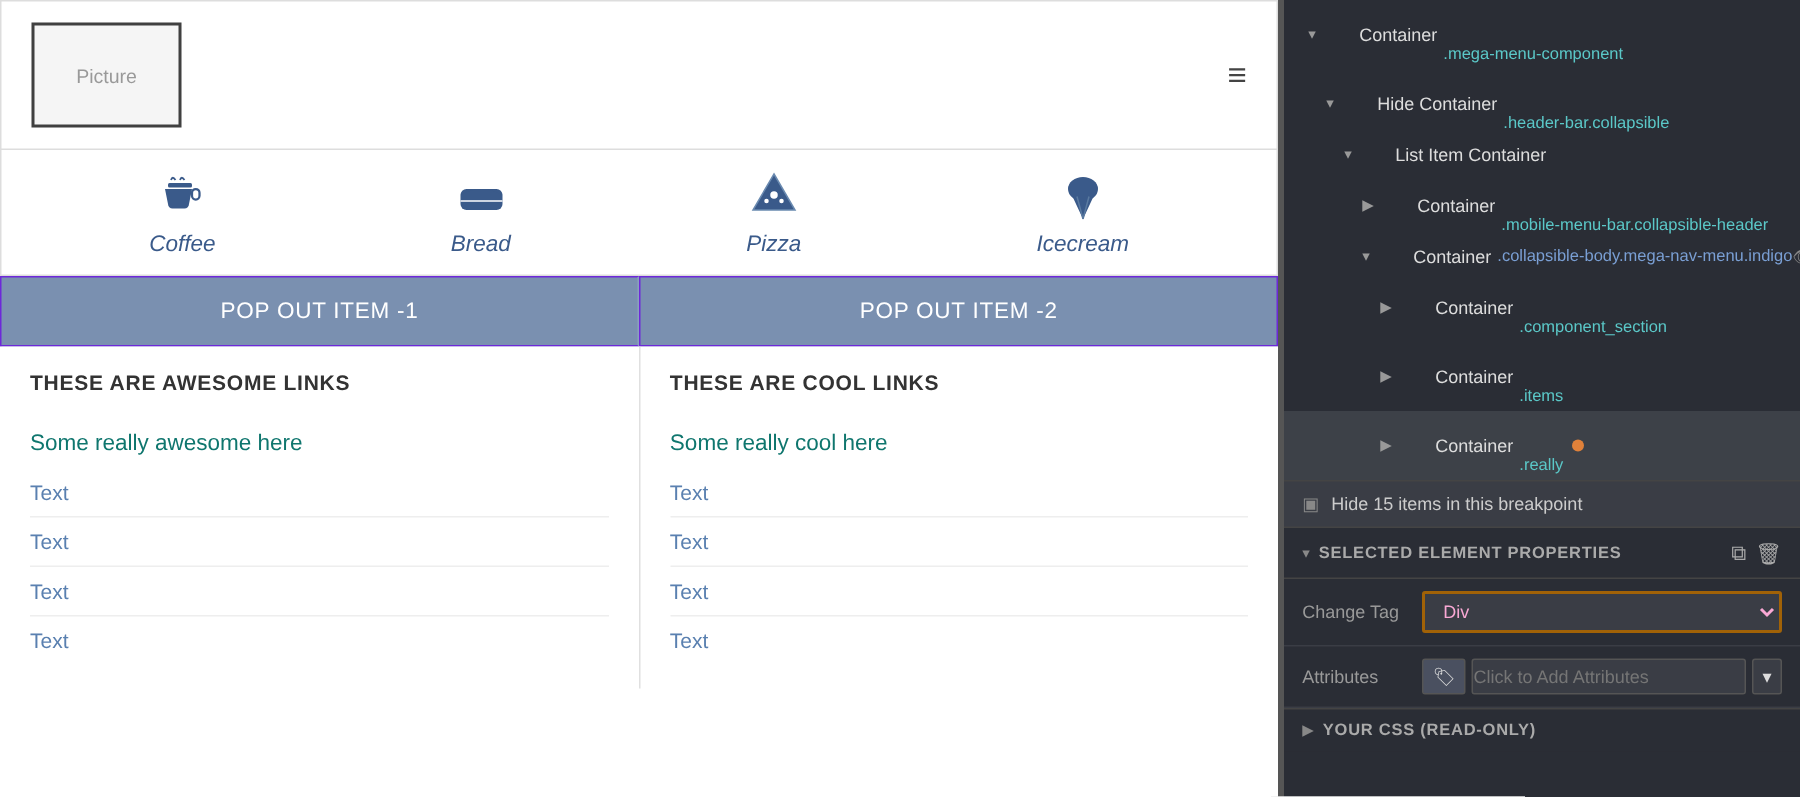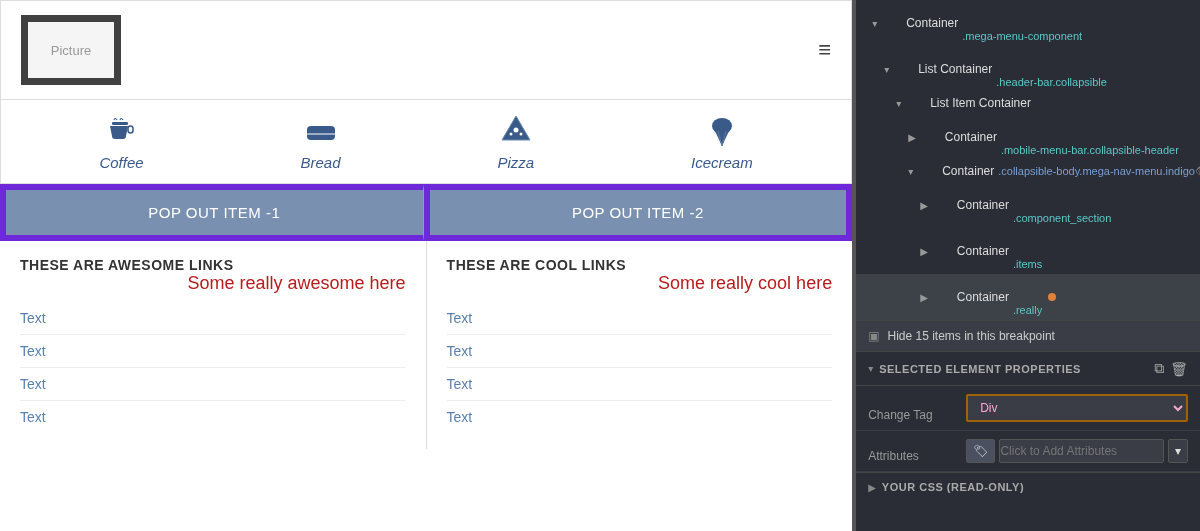--- a/index.html
+++ b/index.html
@@ -21,21 +21,21 @@
       border: 1px solid #ddd;
       display: flex;
       align-items: center;
       justify-content: space-between;
       padding: 10px 20px;
       min-height: 100px;
     }
     .picture-box {
       width: 100px;
       height: 70px;
-      border: 7px solid #404040;
+      border: 2px solid #404040;
       display: flex;
       align-items: center;
       justify-content: center;
       color: #999;
       font-size: 13px;
       background: #f5f5f5;
     }
     .hamburger-icon {
       font-size: 22px;
       color: #444;
@@ -75,21 +75,21 @@
       width: 100%;
     }
     .popout-item {
       flex: 1;
       background: #7a90b0;
       color: white;
       text-align: center;
       padding: 14px 10px;
       font-size: 15px;
       letter-spacing: 0.5px;
-      border: 6px solid #6d28d9;
+      border: 1px solid #6d28d9;
       cursor: pointer;
       font-weight: 400;
     }
     .popout-item:first-child { border-right: 1px solid #8a9fc0; }
 
     
     .links-section {
       background: white;
       flex: 1;
       overflow: hidden;
@@ -101,29 +101,28 @@
     .links-col {
       flex: 1;
       padding: 16px 20px;
       border-right: 1px solid #e0e0e0;
     }
     .links-col:last-child { border-right: none; }
     .links-heading {
       font-size: 14px;
       font-weight: bold;
       color: #333;
-      margin-bottom: 0;
+      margin-bottom: 24px;
       letter-spacing: 0.5px;
     }
     .links-subtext {
-      font-size: 18px;
-      color: #b91c1c;
+      font-size: 15px;
+      color: #0f766e;
       margin-bottom: 8px;
       cursor: pointer;
-      text-align: right;
     }
     .links-text-item {
       font-size: 14px;
       color: #5a80b0;
       padding: 8px 0;
       border-bottom: 1px solid #eee;
       cursor: pointer;
     }
     .links-text-item:last-child { border-bottom: none; }
 
@@ -223,23 +222,23 @@
     }
     .copy-icon, .delete-icon {
       color: #aaa;
       font-size: 14px;
       cursor: pointer;
     }
     .delete-icon { color: #aaa; }
 
     .prop-row {
       display: flex;
-      align-items: flex-end;
+      align-items: center;
       padding: 8px 12px;
-      gap: 28px;
+      gap: 10px;
       border-bottom: 1px solid #3a3d45;
     }
     .prop-label {
       color: #999;
       font-size: 12px;
       width: 70px;
       flex-shrink: 0;
     }
     .prop-select {
       flex: 1;
@@ -395,21 +394,21 @@
   <div class="tree-section">
 
     <div class="tree-item tree-indent-1">
       <span class="tree-arrow">▾</span>
       <span class="tree-label-white">Container</span>
       <span class="tree-label-cyan">.mega-menu-component</span>
     </div>
 
     <div class="tree-item tree-indent-2">
       <span class="tree-arrow">▾</span>
-      <span class="tree-label-white">List Container</span>
+      <span class="tree-label-white">Hide Container</span>
       <span class="tree-label-cyan">.header-bar.collapsible</span>
     </div>
 
     <div class="tree-item tree-indent-3">
       <span class="tree-arrow">▾</span>
       <span class="tree-label-white">List Item Container</span>
     </div>
 
     <div class="tree-item tree-indent-4">
       <span class="tree-arrow">▶</span>

